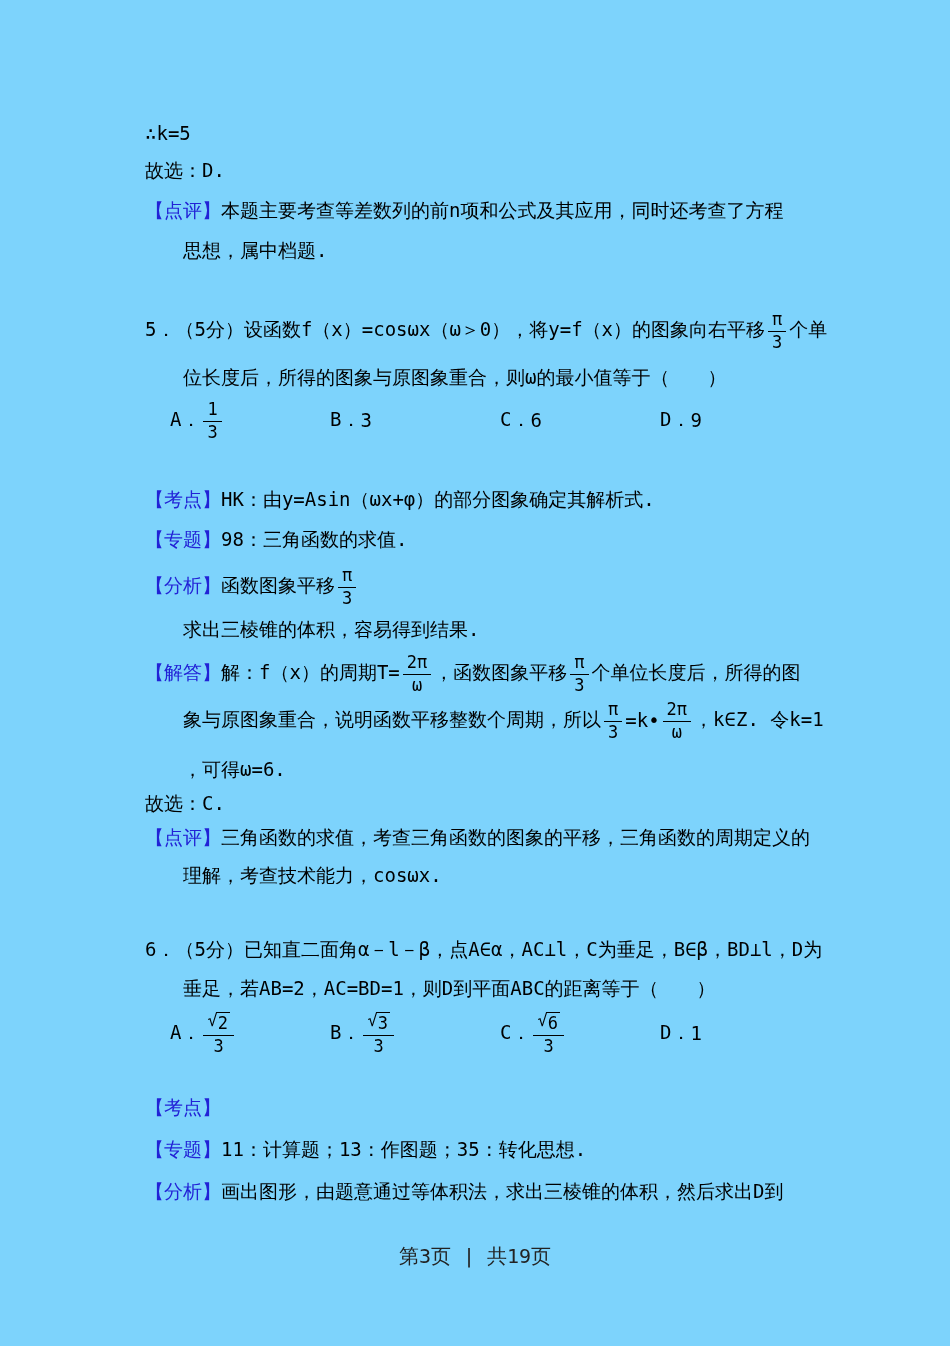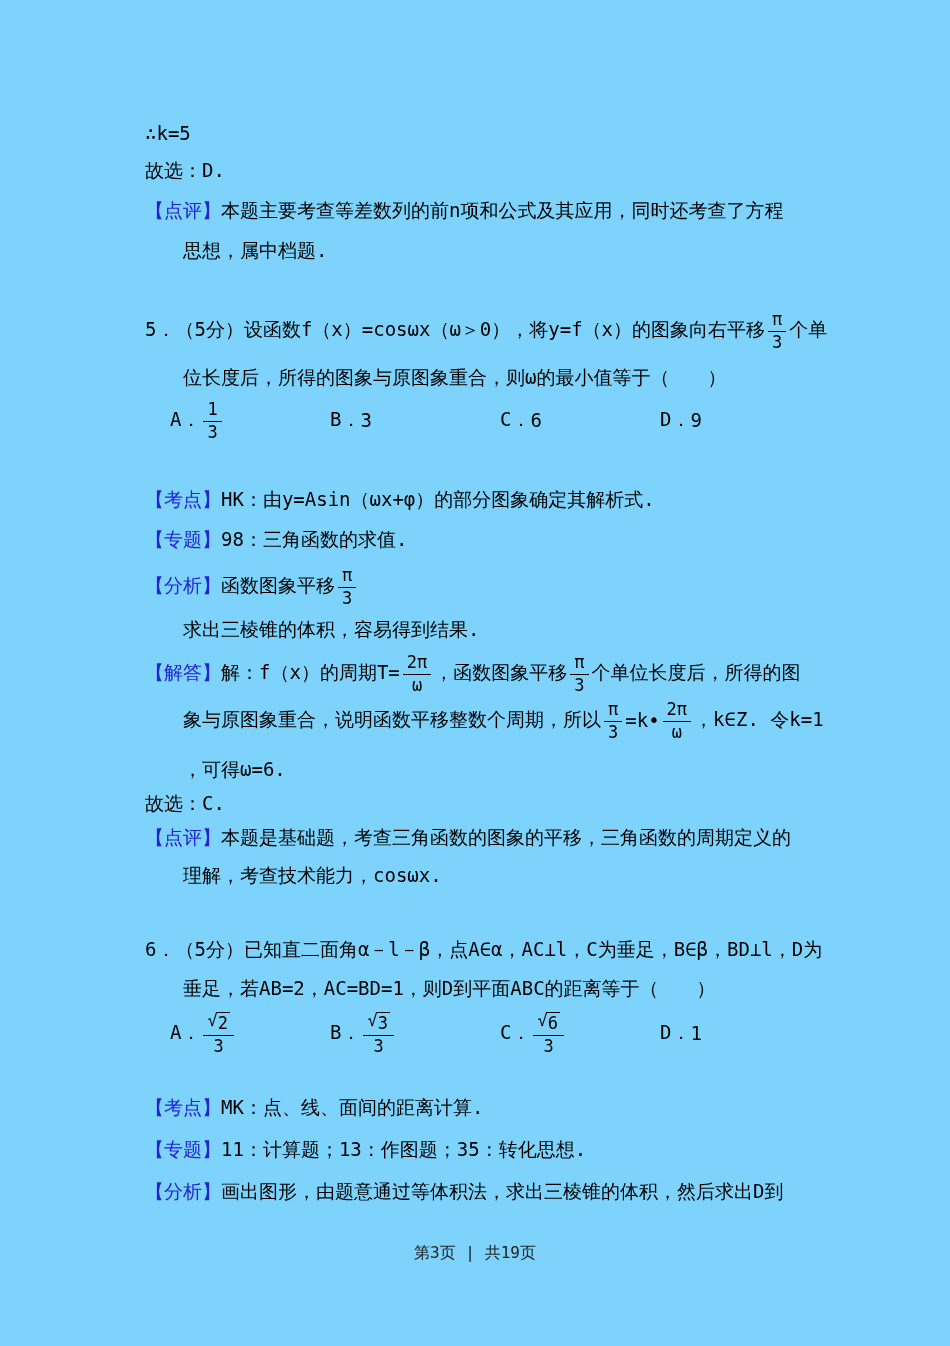--- a/index.html
+++ b/index.html
@@ -11,21 +11,21 @@
   .ln { position:absolute; left:145px; height:26px; display:flex; align-items:center; white-space:pre; }
   .ind { left:183px; }
   .tall { height:56px; }
   .lbl { color:#2222d6; }
   .frac { display:inline-flex; flex-direction:column; align-items:center; font-size:17px; line-height:1.12; margin:0 3px; transform:translateY(1px); }
   .fnum { display:inline-flex; justify-content:center; border-bottom:1.6px solid #000; padding:0 4px 1px; }
   .fden { padding-top:1px; }
   .sqrt { display:inline-flex; align-items:flex-start; }
   .sq-sign { line-height:1; }
   .sq-rad { border-top:1.6px solid #000; margin-left:-1px; padding:1px 2px 0 1px; }
-  .footer { position:absolute; top:1243px; left:0; width:950px; text-align:center; font-size:16px; color:#222; height:24px; }
+  .footer { position:absolute; top:1243px; left:0; width:950px; text-align:center; font-size:20px; color:#222; height:24px; }
 </style>
 </head>
 <body>
 
 <div class="page">
 
   <div class="ln" style="top:120px"><span>∴k=5</span></div>
   <div class="ln" style="top:158px"><span>故选：D.</span></div>
   <div class="ln" style="top:198px">
     <span class="lbl">【点评】</span><span>本题主要考查等差数列的前n项和公式及其应用，同时还考查了方程</span>
@@ -64,42 +64,42 @@
   <div class="ln tall" style="top:645px">
     <span class="lbl">【解答】</span><span>解：f（x）的周期T=</span><span class="frac"><span class="fnum">2π</span><span class="fden">ω</span></span><span>，函数图象平移</span><span class="frac"><span class="fnum">π</span><span class="fden">3</span></span><span>个单位长度后，所得的图</span>
   </div>
   <div class="ln ind tall" style="top:692px">
     <span>象与原图象重合，说明函数平移整数个周期，所以</span><span class="frac"><span class="fnum">π</span><span class="fden">3</span></span><span>=k•</span><span class="frac"><span class="fnum">2π</span><span class="fden">ω</span></span><span>，k∈Z. 令k=1</span>
   </div>
   <div class="ln ind" style="top:757px"><span>，可得ω=6.</span></div>
   <div class="ln" style="top:791px"><span>故选：C.</span></div>
 
   <div class="ln" style="top:825px">
-    <span class="lbl">【点评】</span><span>本题是基础题，考查三角函数的图象的平移，三角函数的周期定义的</span>
+    <span class="lbl">【点评】</span><span>三角函数的求值，考查三角函数的图象的平移，三角函数的周期定义的</span>
   </div>
   <div class="ln ind" style="top:863px"><span>理解，考查技术能力，cosωx.</span></div>
 
   <div class="ln" style="top:937px"><span>6．（5分）已知直二面角α－l－β，点A∈α，AC⊥l，C为垂足，B∈β，BD⊥l，D为</span></div>
   <div class="ln ind" style="top:976px"><span>垂足，若AB=2，AC=BD=1，则D到平面ABC的距离等于（　　）</span></div>
 
   <div class="ln tall" style="top:1005px;left:170px">
     <span>A．</span><span class="frac"><span class="fnum sqrt"><span class="sq-sign">√</span><span class="sq-rad">2</span></span><span class="fden">3</span></span>
   </div>
   <div class="ln tall" style="top:1005px;left:330px">
     <span>B．</span><span class="frac"><span class="fnum sqrt"><span class="sq-sign">√</span><span class="sq-rad">3</span></span><span class="fden">3</span></span>
   </div>
   <div class="ln tall" style="top:1005px;left:500px">
     <span>C．</span><span class="frac"><span class="fnum sqrt"><span class="sq-sign">√</span><span class="sq-rad">6</span></span><span class="fden">3</span></span>
   </div>
   <div class="ln tall" style="top:1005px;left:660px">
     <span>D．</span><span>1</span>
   </div>
 
   <div class="ln" style="top:1095px">
-    <span class="lbl">【考点】</span><span>MK：点、线、面间的距离计算.</span>
+    <span class="lbl">【考点】</span>
   </div>
   <div class="ln" style="top:1137px">
     <span class="lbl">【专题】</span><span>11：计算题；13：作图题；35：转化思想.</span>
   </div>
   <div class="ln" style="top:1179px">
     <span class="lbl">【分析】</span><span>画出图形，由题意通过等体积法，求出三棱锥的体积，然后求出D到</span>
   </div>
 
   <div class="footer"><span>第3页 | 共19页</span></div>
 

